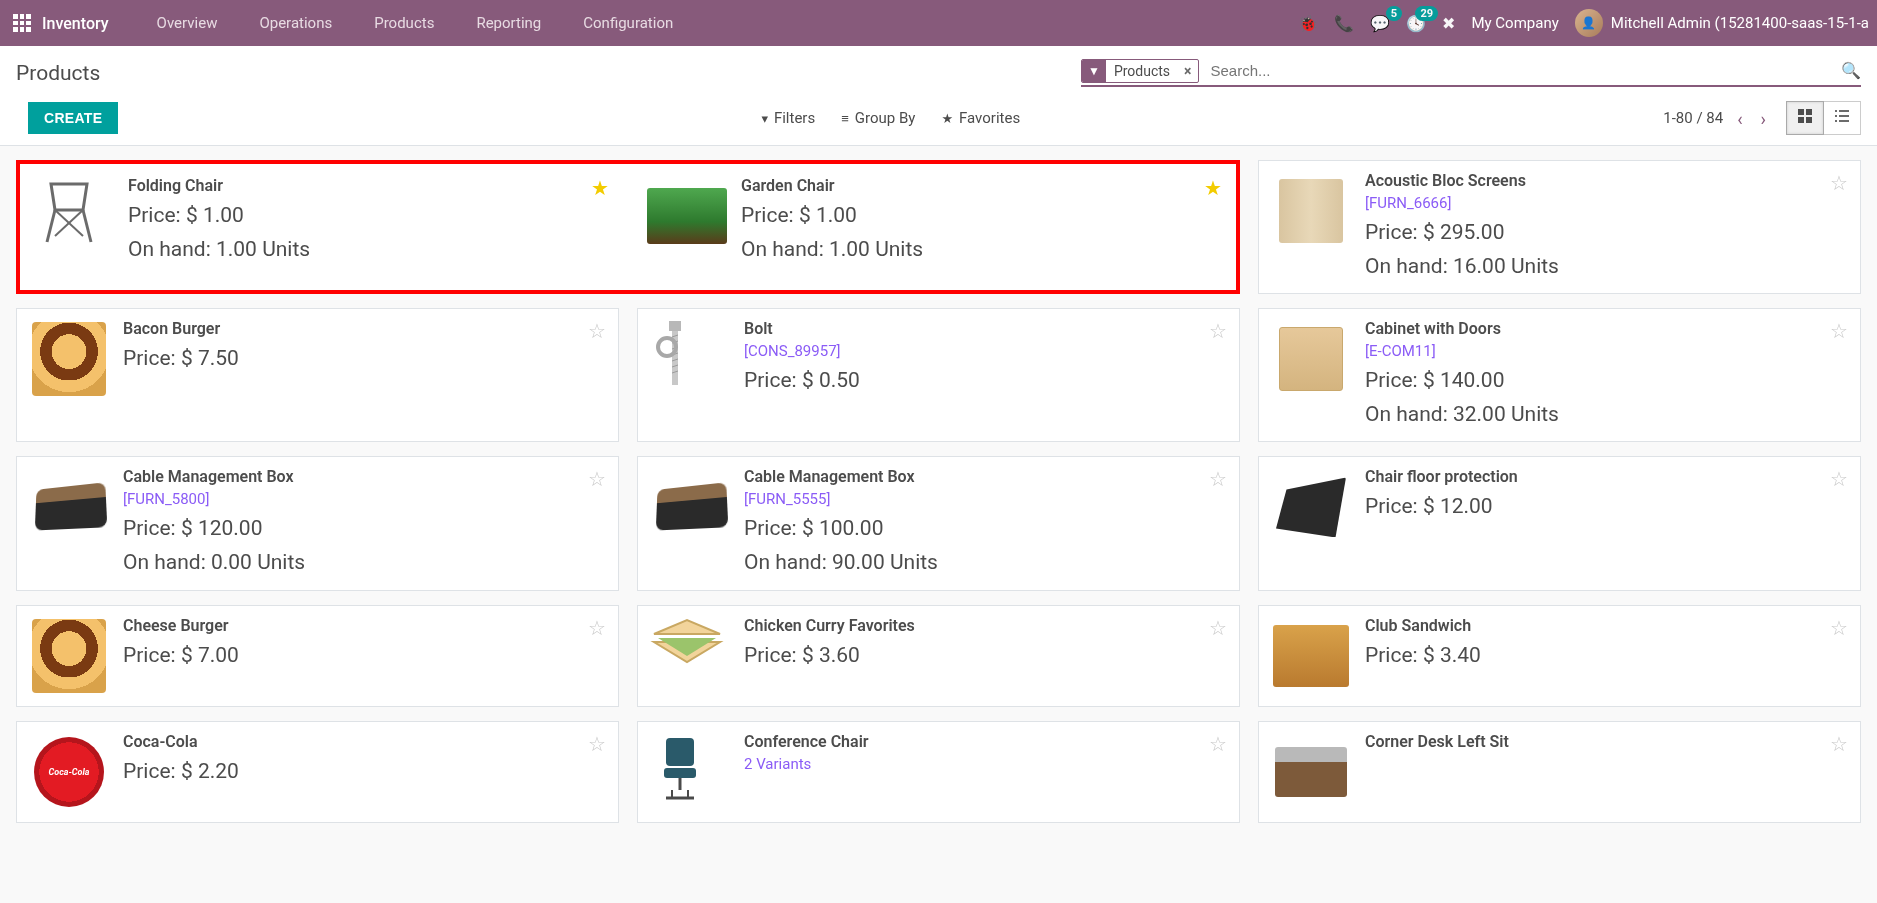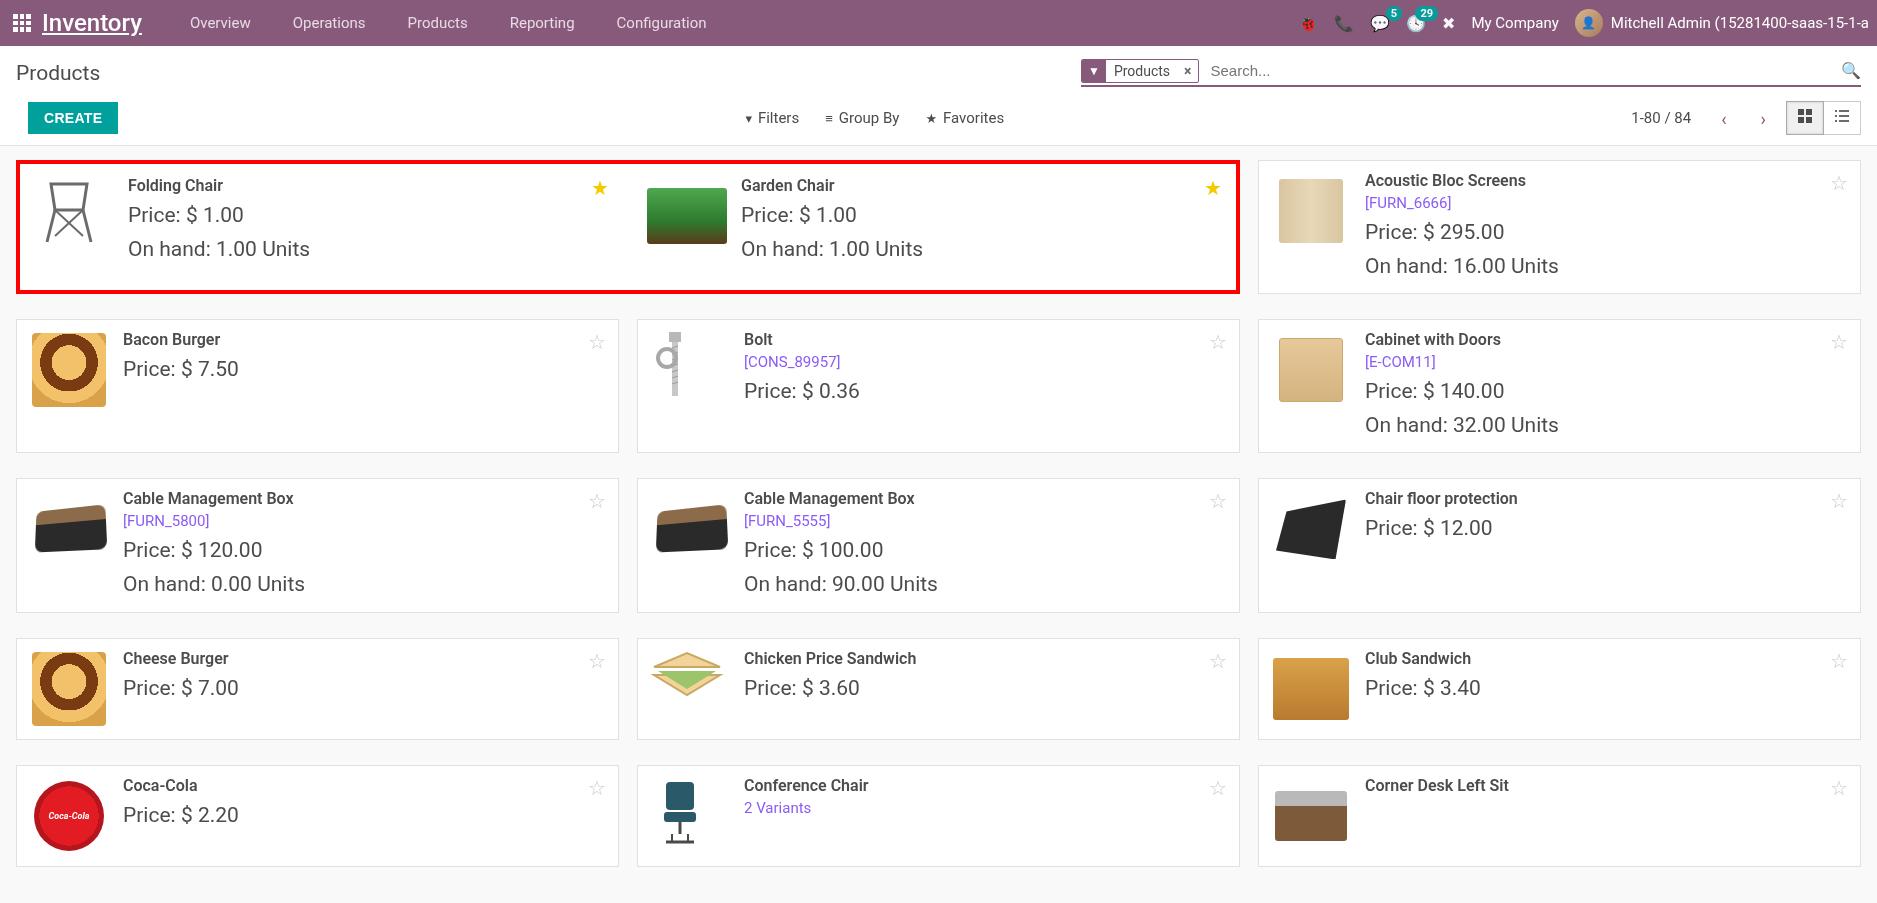--- a/index.html
+++ b/index.html
@@ -3,21 +3,21 @@
 <meta charset="utf-8">
 <style>
   * { box-sizing: border-box; margin: 0; padding: 0; }
   body { font-family: -apple-system, BlinkMacSystemFont, "Segoe UI", Roboto, sans-serif; font-size: 14px; color: #4c4c4c; background: #f9f9f9; overflow: hidden; }
   
   
   .topbar { background: #875a7b; color: #fff; height: 46px; display: flex; align-items: center; padding: 0 8px; }
   .apps-icon { width: 28px; height: 28px; display: flex; align-items: center; justify-content: center; cursor: pointer; margin-right: 6px;}
   .apps-grid { width:18px; height:18px; display:grid; grid-template-columns:repeat(3,1fr); grid-template-rows:repeat(3,1fr); gap:2px; }
   .apps-grid span { background:#fff; }
-  .brand { font-size: 24px; font-weight: 500; margin-right: 30px; text-decoration: underline; }
+  .brand { font-size: 16px; font-weight: 500; margin-right: 30px; }
   .nav-items { display: flex; gap: 6px; }
   .nav-item { padding: 10px 18px; cursor: pointer; font-size: 15px; color: #e8dbe3; }
   .topbar-right { margin-left: auto; display: flex; align-items: center; gap: 16px; }
   .tb-icon { position: relative; cursor:pointer; color:#fff; opacity:0.95; display:flex; align-items:center; font-size:16px;}
   .badge { position:absolute; top:-8px; right:-12px; background:#00a09d; color:#fff; border-radius:10px; font-size:11px; padding:1px 5px; font-weight:bold; }
   .company-name { font-size:15px; cursor:pointer; }
   .user-area { display:flex; align-items:center; gap:8px; cursor:pointer; font-size:15px; }
   .avatar { width:28px; height:28px; border-radius:50%; background:linear-gradient(135deg,#d9b48f,#a87c5b); display:flex; align-items:center; justify-content:center; color:#fff; font-size:12px;}
   
   
@@ -31,29 +31,29 @@
   .facet-x { padding:3px 6px; cursor:pointer; color:#6b6b6b; font-weight:bold;}
   .search-input { border:none; outline:none; flex:1; font-size:15px; padding:4px; color:#c2410c; }
   .search-glass { color:#6b6b6b; cursor:pointer; font-size:16px; }
   
   .cp-row2 { display:flex; align-items:center; }
   .btn-create { background:#00a09d; color:#fff; border:none; padding:8px 16px; font-size:14px; font-weight:bold; cursor:pointer; letter-spacing:0.3px;margin-left:12px;}
   .toolbar-middle { margin-left:auto; display:flex; gap:26px; align-items:center; }
   .tool-btn { display:flex; align-items:center; gap:6px; cursor:pointer; font-size:15px; color:#4c4c4c;}
   .tool-btn .ico { font-size:13px; }
   .toolbar-right { margin-left:auto; display:flex; align-items:center; gap:16px;}
-  .pager { display:flex; align-items:center; gap:26px; font-size:15px; color:#4c4c4c;}
+  .pager { display:flex; align-items:center; gap:10px; font-size:15px; color:#4c4c4c;}
   .pager-arrow { cursor:pointer; color:#875a7b; font-size:18px; padding:0 4px;}
   .view-switch { display:flex; }
   .vs-btn { border:1px solid #ccc; padding:6px 10px; cursor:pointer; background:#fff; color:#6b6b6b; font-size:15px;}
   .vs-btn.active { background:#f0f0f0; border-color:#aaa; color:#4c4c4c; box-shadow:inset 0 0 3px rgba(0,0,0,0.15);}
   .vs-btn + .vs-btn { border-left:none; }
   
   
-  .kanban { padding:14px 16px; display:grid; grid-template-columns:repeat(3, 1fr); gap:25px 18px; }
+  .kanban { padding:14px 16px; display:grid; grid-template-columns:repeat(3, 1fr); gap:14px 18px; }
   .card { background:#fff; border:1px solid #dee2e6; display:flex; padding:10px 12px; position:relative; min-height:92px; cursor:pointer;}
   .card-img { width:80px; height:80px; flex-shrink:0; display:flex; align-items:center; justify-content:center; margin-right:14px;}
   .card-body { flex:1; }
   .card-title { font-weight:600; font-size:16px; color:#4c4c4c; margin-bottom:4px;}
   .card-ref { font-size:15px; color:#8b5cf6; margin-bottom:4px;}
   .card-line { font-size:21px; color:#4c4c4c; line-height:1.6;}
   .star { position:absolute; top:10px; right:12px; font-size:20px; cursor:pointer;}
   .star.fav { color:#f3cc00; }
   .star.notfav { color:#c9c9c9; }
   
@@ -241,21 +241,21 @@
               <line x1="17" y1="42" x2="23" y2="40"></line>
               <line x1="17" y1="48" x2="23" y2="46"></line>
               <line x1="17" y1="54" x2="23" y2="52"></line>
             </g>
             <circle cx="12" cy="28" r="9" fill="none" stroke="#a8a8a8" stroke-width="4"></circle>
           </svg></div>
       </div>
     <div class="card-body">
         <div class="card-title">Bolt</div>
         <div class="card-ref">[CONS_89957]</div>
-        <div class="card-line">Price: $ 0.36</div>
+        <div class="card-line">Price: $ 0.50</div>
       </div>
     <span class="star notfav">☆</span>
   </div>
     <div class="card">
     <div class="card-img">
         <div class="ph ph-cabinet"></div>
       </div>
     <div class="card-body">
         <div class="card-title">Cabinet with Doors</div>
         <div class="card-ref">[E-COM11]</div>
@@ -310,21 +310,21 @@
   </div>
     <div class="card">
     <div class="card-img">
         <div class="ph ph-sandwich"><svg viewBox="0 0 74 50">
             <polygon points="4,26 70,26 37,46" fill="#f2d49b" stroke="#c9a862" stroke-width="2"></polygon>
             <polygon points="8,22 66,22 37,40" fill="#9bc46b"></polygon>
             <polygon points="4,18 70,18 37,4" fill="#f2d49b" stroke="#c9a862" stroke-width="2"></polygon>
           </svg></div>
       </div>
     <div class="card-body">
-        <div class="card-title">Chicken Price Sandwich</div>
+        <div class="card-title">Chicken Curry Favorites</div>
         <div class="card-line">Price: $ 3.60</div>
       </div>
     <span class="star notfav">☆</span>
   </div>
     <div class="card">
     <div class="card-img">
         <div class="ph ph-club"></div>
       </div>
     <div class="card-body">
         <div class="card-title">Club Sandwich</div>

